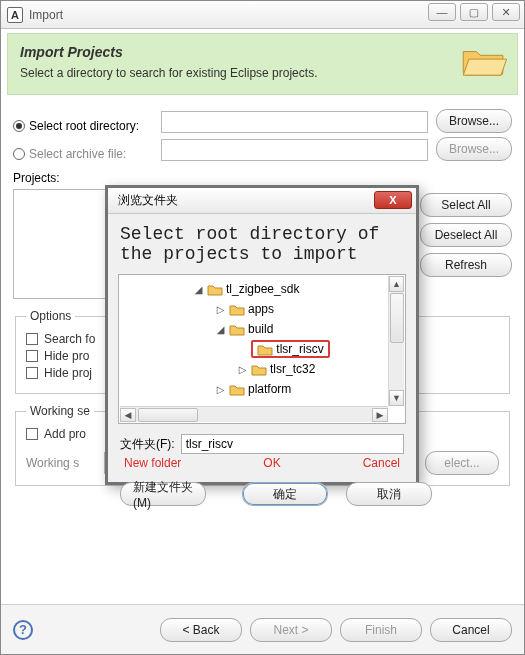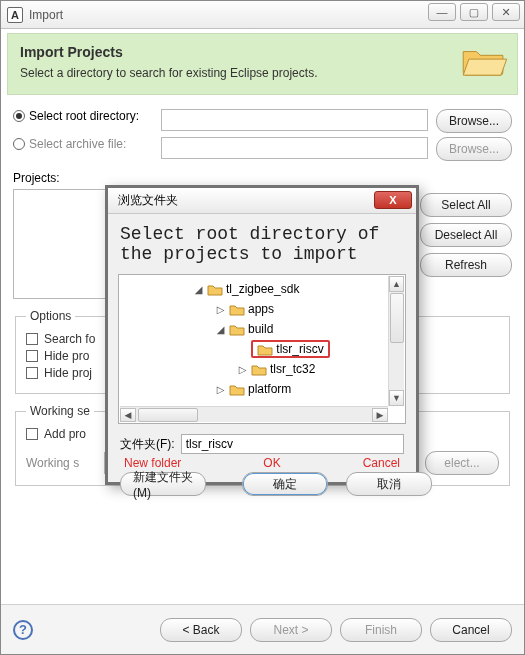--- a/index.html
+++ b/index.html
@@ -22,29 +22,29 @@
   .winbtn {
     width:28px;height:18px;border:1px solid #a8a8a8;border-radius:3px;
     background:linear-gradient(#fdfdfd,#e8e8e8);
     display:flex;align-items:center;justify-content:center;font-size:11px;color:#555;
   }
 
   .banner {
     margin:4px 6px; padding:10px 12px 14px 12px;
     background:#d8eec6; border:1px solid #c6ddb5; position:relative;
   }
-  .banner h2 { margin:0 0 6px 0; font-size:14px; font-weight:bold; color:#333;}
+  .banner h2 { margin:0 0 6px 0; font-size:14px; font-weight:bold; color:#333;font-style:italic;}
   .banner p { margin:0; color:#333; }
   .banner .foldericon {
     position:absolute; right:10px; top:10px; width:46px;height:34px;
   }
   
   .content { padding: 6px 12px 2px 12px; }
   
-  .row { display:flex; align-items:flex-start; gap:8px; margin:4px 0; }
+  .row { display:flex; align-items:flex-end; gap:8px; margin:4px 0; }
   .row .rlabel { width:140px; color:#000; display:flex; align-items:center; gap:4px;}
   .row .rlabel.disabled { color:#888;}
   .radio { width:12px;height:12px;border:1px solid #666;border-radius:50%;display:inline-flex;align-items:center;justify-content:center;background:#fff;}
   .radio.sel::after{content:"";width:6px;height:6px;background:#333;border-radius:50%;}
   .textfield {
     flex:1;height:22px;border:1px solid #b8b8b8;background:#fff;
   }
   .btn {
     height:24px;border:1px solid #a8a8a8;border-radius:11px;
     background:linear-gradient(#fff,#e6e6e6);padding:0 12px;color:#222;
@@ -122,21 +122,21 @@
   .vscroll .arrow{height:16px;border:1px solid #c0c0c0;background:linear-gradient(#fff,#e6e6e6);display:flex;align-items:center;justify-content:center;font-size:9px;color:#555;}
   .vscroll .track{flex:1;}
   .vscroll .thumb{width:14px;height:50px;border:1px solid #bdbdbd;background:linear-gradient(#f8f8f8,#e4e4e4);border-radius:2px;margin:1px auto 0 auto;}
   
   .folderrow{display:flex;align-items:center;gap:6px;margin:10px 12px 2px 12px;font-family:"SimSun",monospace;}
   .folderrow .fi{
     flex:1;height:20px;border:1px solid #aeaeae;background:#fff;font-family:"SimSun","Courier New",monospace;
     padding:0 4px;display:flex;align-items:center;
   }
   .redlabels{display:flex;justify-content:space-between;margin:2px 16px 0 16px;color:#df2a2a;font-family:"Times New Roman",serif;font-size:16px;gap:39px;}
-  .subbtns{display:flex;gap:18px;justify-content:flex-start;margin:2px 12px 0 12px;}
+  .subbtns{display:flex;gap:18px;justify-content:flex-start;margin:12px 12px 0 12px;}
   .subbtns .btn{min-width:86px;font-family:"SimSun","Microsoft YaHei",sans-serif;}
   .subbtns .spacer2{flex:1;}
   .subbtns .btn.default{box-shadow:0 0 0 1px #5a98d6 inset;}
 
   svg.foldglyph{display:block;}
 </style>
 </head>
 <body>
 
 <div class="titlebar">

